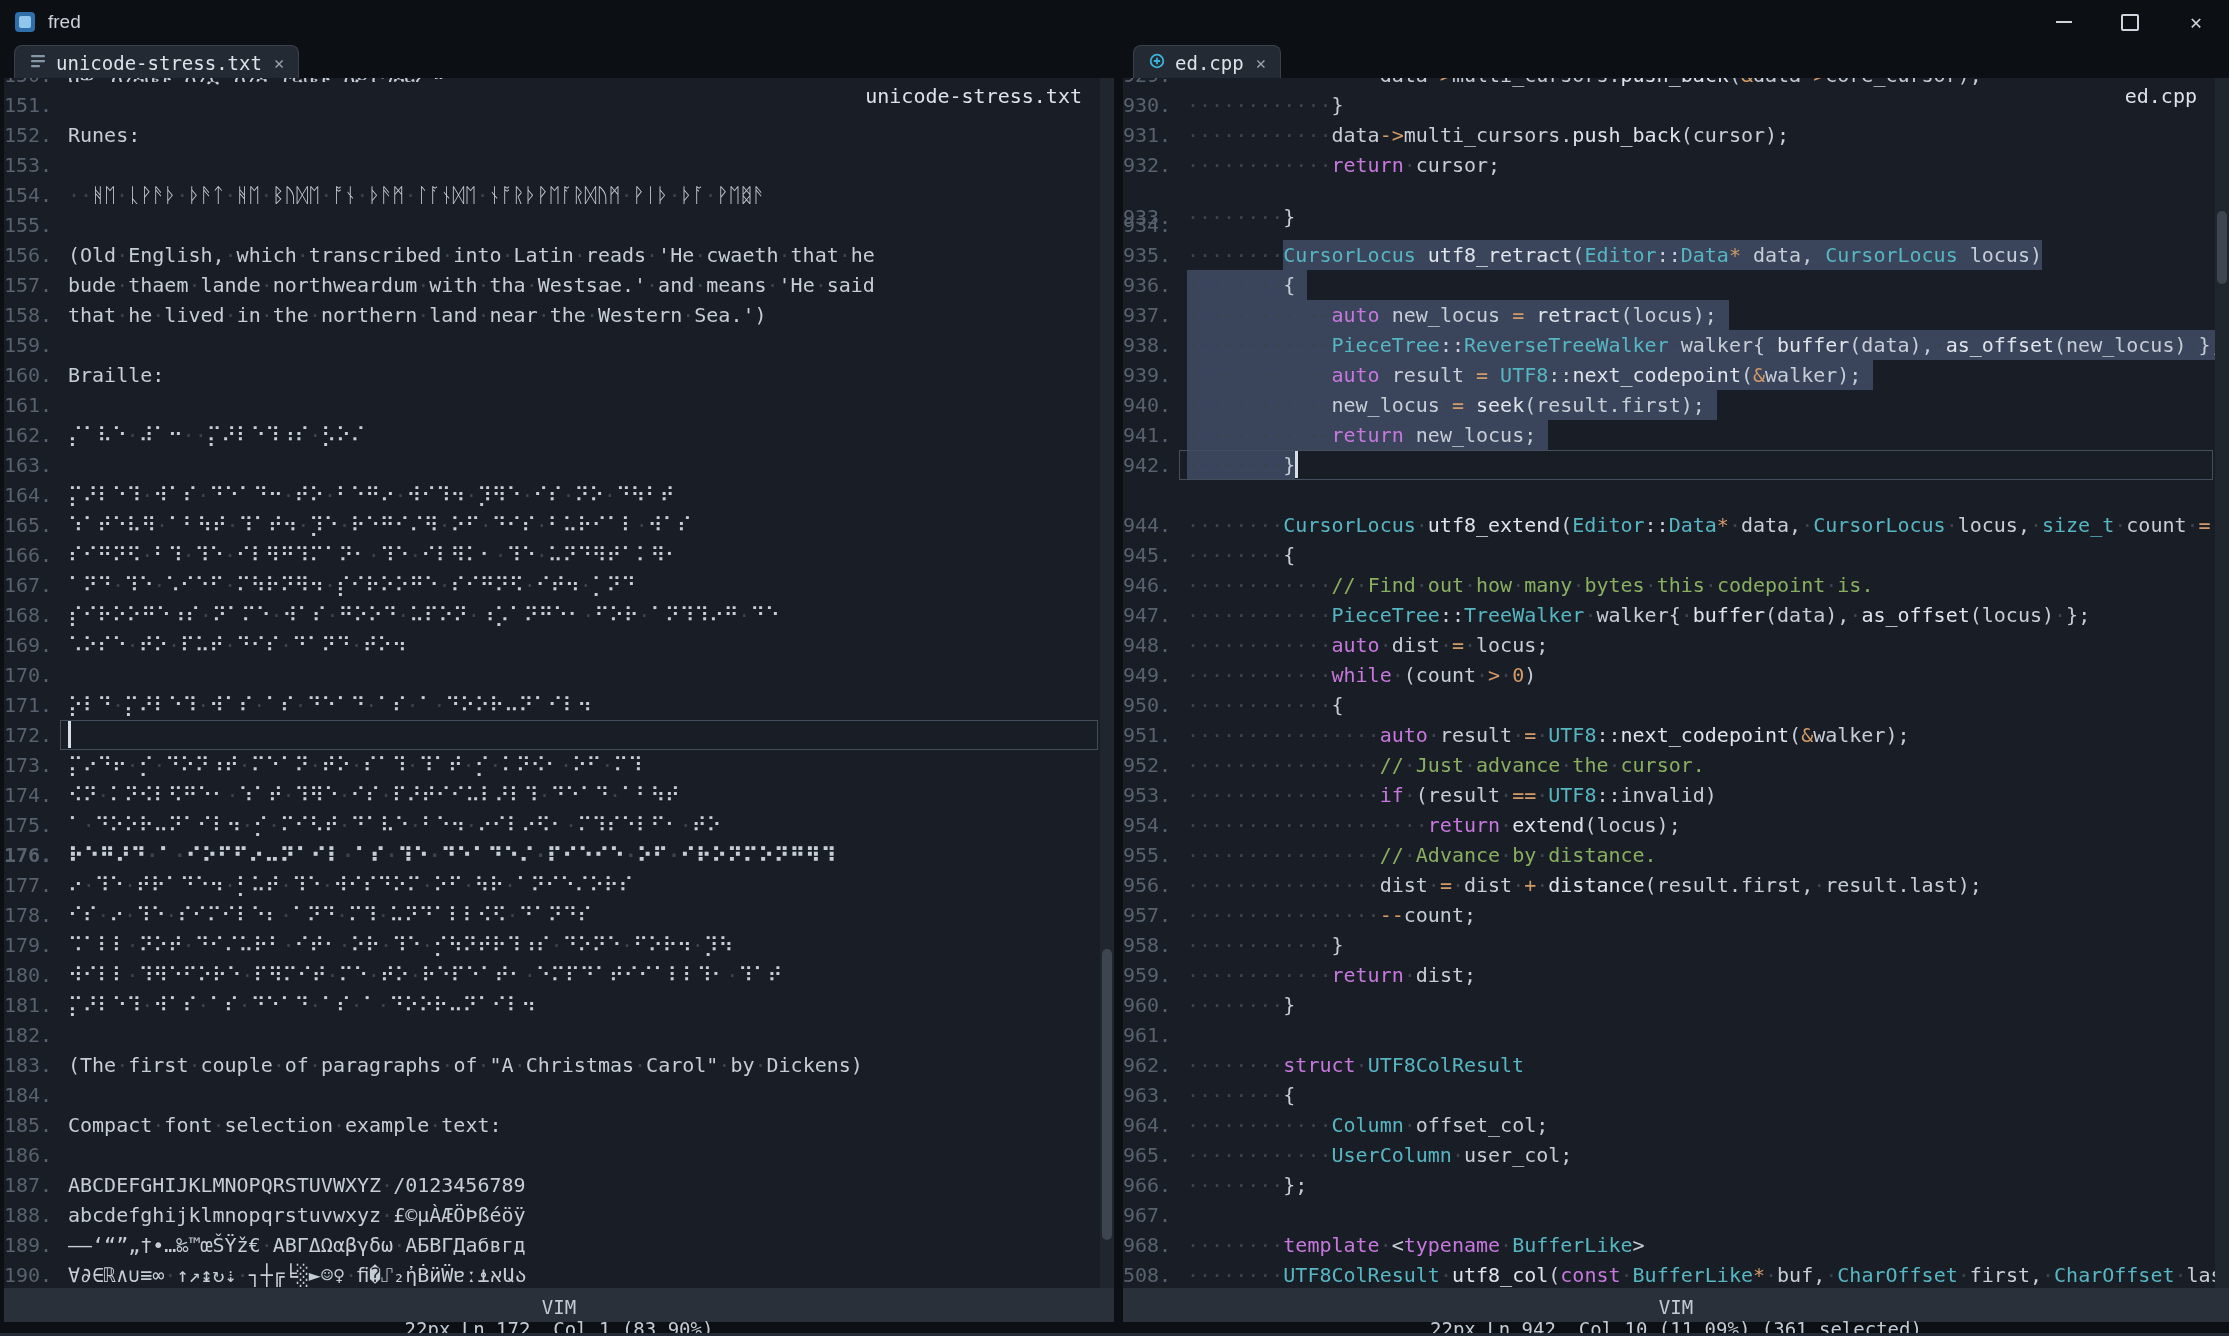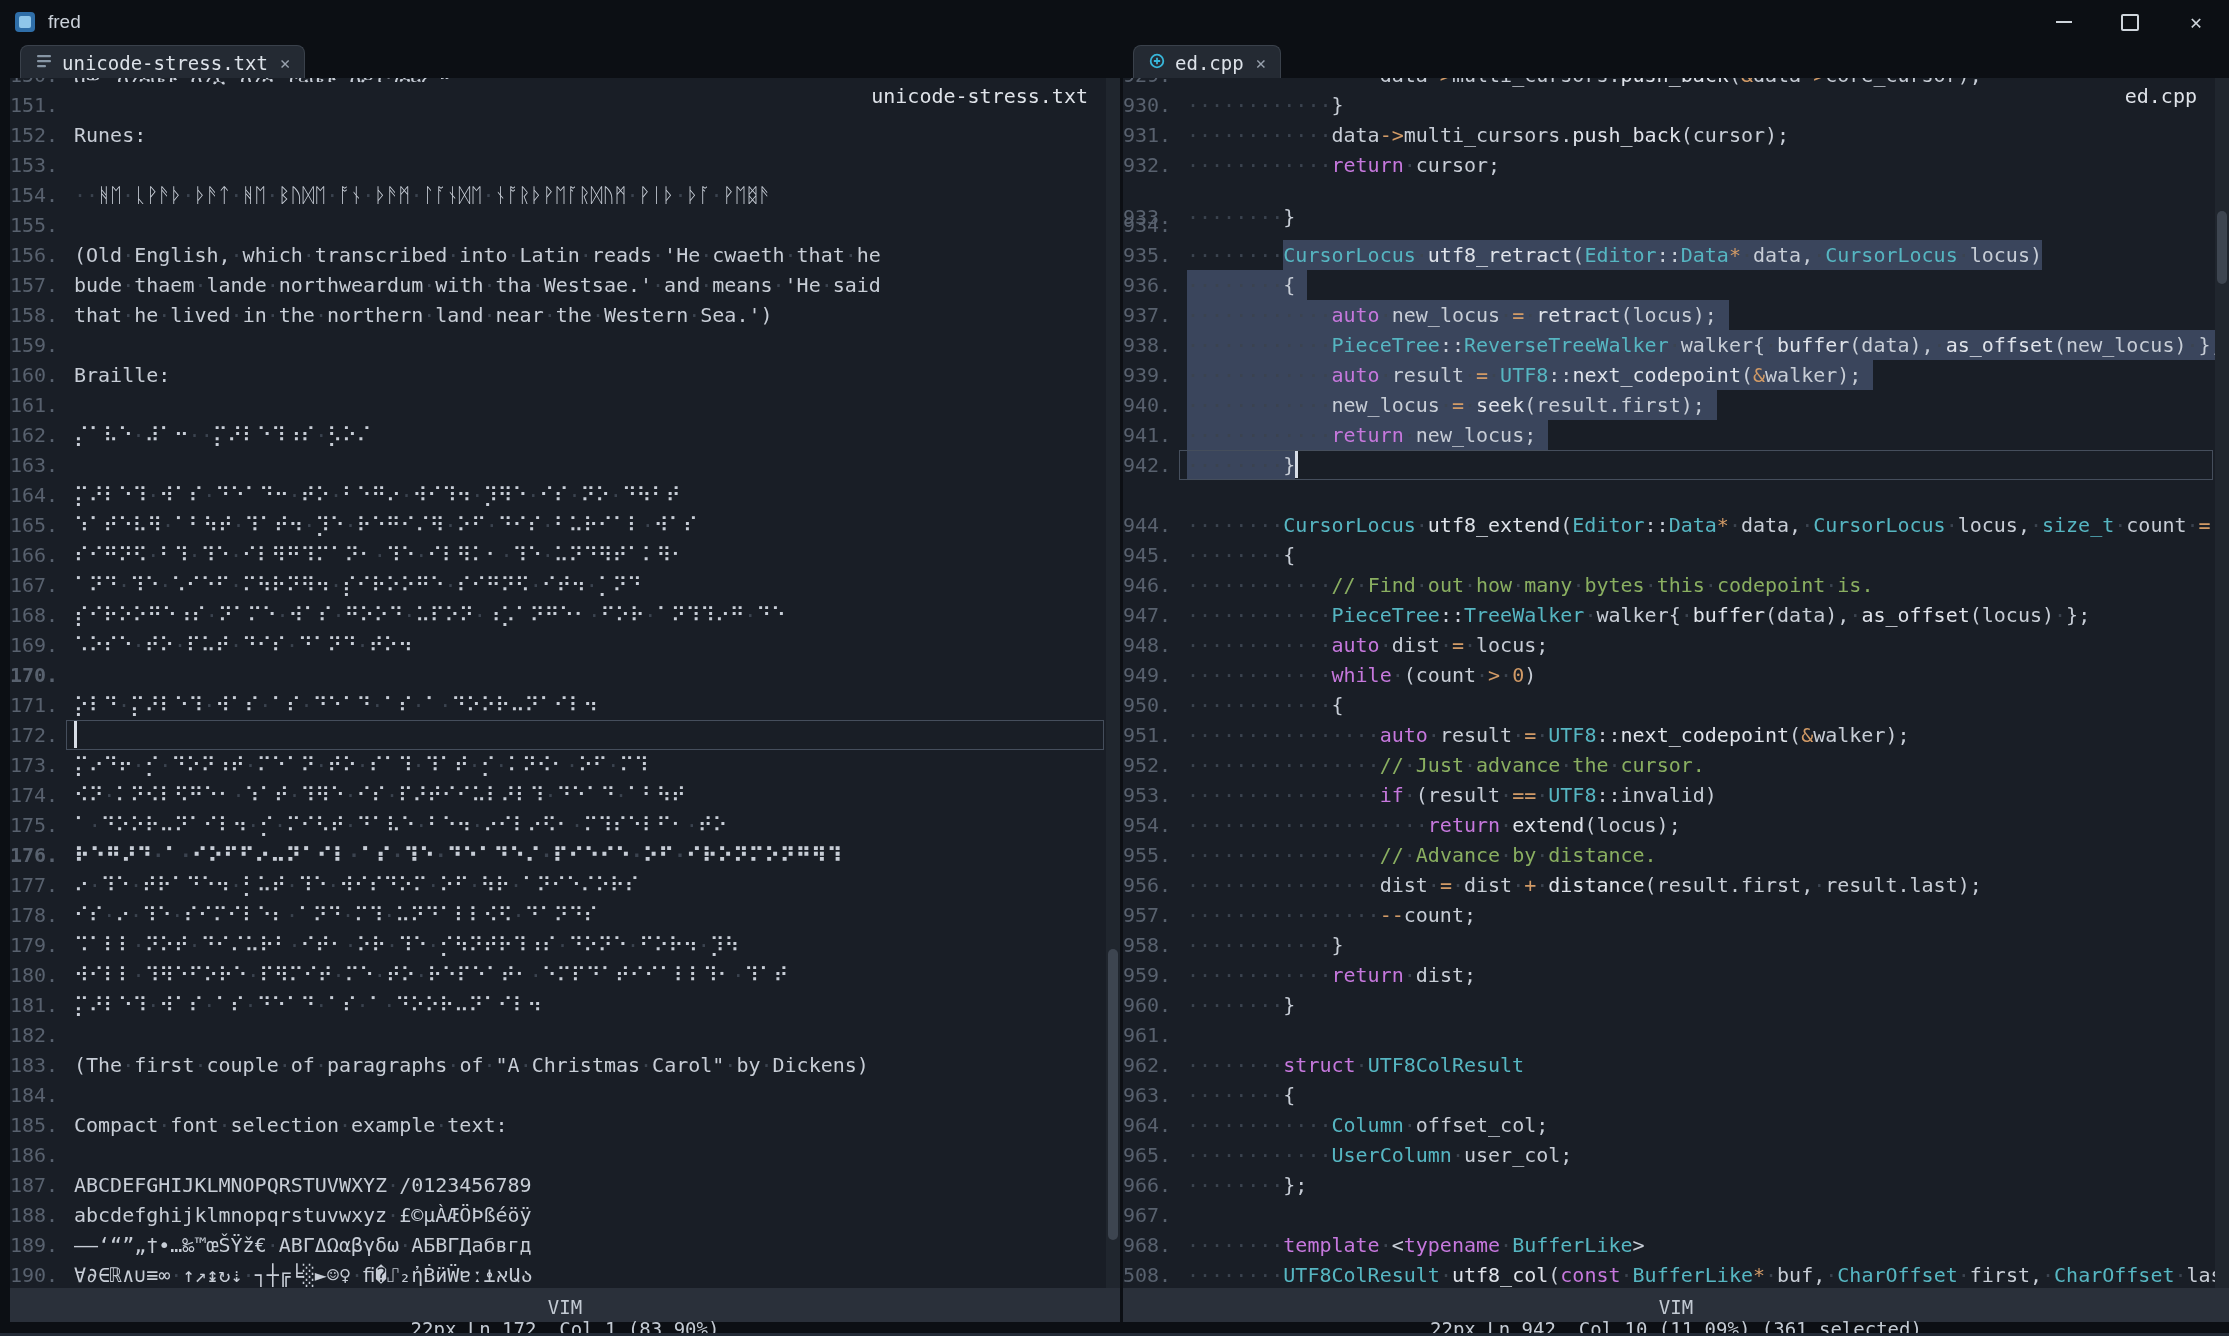--- a/index.html
+++ b/index.html
@@ -18,21 +18,21 @@
   .titlebar{position:absolute;left:0;top:0;width:100%;height:44px;display:flex;align-items:center;}
   .app-icon{margin-left:14px;width:22px;height:22px;display:inline-block;}
   .title{margin-left:12px;font-family:"Liberation Sans","DejaVu Sans",sans-serif;font-size:19px;color:#ccd2da;}
   .win-btns{margin-left:auto;display:flex;height:100%;}
   .win-btn{width:66px;height:100%;display:flex;align-items:center;justify-content:center;color:#cfd5dc;}
   .glyph-min{width:16px;height:2px;background:#cfd5dc;}
   .glyph-max{width:14px;height:13px;border:2px solid #cfd5dc;border-radius:2px;}
   .glyph-close{font-size:20px;line-height:1;}
   
   .pane{position:absolute;top:44px;bottom:14px;}
-  .pane-left{left:10px;width:1110px;}
+  .pane-left{left:4px;width:1110px;}
   .pane-right{left:1123px;width:1106px;}
   .tabbar{position:absolute;left:0;top:0;width:100%;height:34px;}
   .tab{position:absolute;left:10px;top:1px;height:33px;display:inline-flex;align-items:center;gap:9px;
        padding:0 14px;background:var(--tab_bg);border:1px solid #3a414b;border-bottom:none;
        border-radius:8px 8px 0 0;color:var(--tab_fg);font-size:19px;}
   .tab .close{color:var(--tab_close);font-size:17px;margin-left:3px;}
   .editor{position:absolute;left:0;top:34px;right:0;bottom:34px;background:var(--editor_bg);overflow:hidden;
           font-size:20px;line-height:30px;color:var(--text_fg);}
   .lines{position:absolute;inset:0;}
   .line{position:absolute;left:0;right:0;height:30px;}
@@ -178,21 +178,21 @@
             <span class="txt"><span class="tk-p">⠁⠝⠙</span><span class="ws">·</span><span class="tk-p">⠹⠑</span><span class="ws">·</span><span class="tk-p">⠡⠊⠑⠋</span><span class="ws">·</span><span class="tk-p">⠍⠳⠗⠝⠻⠲</span><span class="ws">·</span><span class="tk-p">⡎⠊⠗⠕⠕⠛⠑</span><span class="ws">·</span><span class="tk-p">⠎⠊⠛⠝⠫</span><span class="ws">·</span><span class="tk-p">⠊⠞⠲</span><span class="ws">·</span><span class="tk-p">⡁⠝⠙</span></span>
           </div>
           <div class="line" style="top: 522px;">
             <span class="gut">168.</span>
             <span class="txt"><span class="tk-p">⡎⠊⠗⠕⠕⠛⠑⠰⠎</span><span class="ws">·</span><span class="tk-p">⠝⠁⠍⠑</span><span class="ws">·</span><span class="tk-p">⠺⠁⠎</span><span class="ws">·</span><span class="tk-p">⠛⠕⠕⠙</span><span class="ws">·</span><span class="tk-p">⠥⠏⠕⠝</span><span class="ws">·</span><span class="tk-p">⠰⡡⠁⠝⠛⠑⠂</span><span class="ws">·</span><span class="tk-p">⠋⠕⠗</span><span class="ws">·</span><span class="tk-p">⠁⠝⠹⠹⠔⠛</span><span class="ws">·</span><span class="tk-p">⠙⠑</span></span>
           </div>
           <div class="line" style="top: 552px;">
             <span class="gut">169.</span>
             <span class="txt"><span class="tk-p">⠡⠕⠎⠑</span><span class="ws">·</span><span class="tk-p">⠞⠕</span><span class="ws">·</span><span class="tk-p">⠏⠥⠞</span><span class="ws">·</span><span class="tk-p">⠙⠊⠎</span><span class="ws">·</span><span class="tk-p">⠙⠁⠝⠙</span><span class="ws">·</span><span class="tk-p">⠞⠕⠲</span></span>
           </div>
-          <div class="line" style="top: 582px; font-weight: bold;">
+          <div class="line" style="top: 582px;">
             <span class="gut">170.</span>
             <span class="txt"></span>
           </div>
           <div class="line" style="top: 612px;">
             <span class="gut">171.</span>
             <span class="txt"><span class="tk-p">⡕⠇⠙</span><span class="ws">·</span><span class="tk-p">⡍⠜⠇⠑⠹</span><span class="ws">·</span><span class="tk-p">⠺⠁⠎</span><span class="ws">·</span><span class="tk-p">⠁⠎</span><span class="ws">·</span><span class="tk-p">⠙⠑⠁⠙</span><span class="ws">·</span><span class="tk-p">⠁⠎</span><span class="ws">·</span><span class="tk-p">⠁</span><span class="ws">·</span><span class="tk-p">⠙⠕⠕⠗⠤⠝⠁⠊⠇⠲</span></span>
           </div>
           <div class="line cur" style="top: 642px;">
             <span class="gut">172.</span>
             <span class="txt"></span>

